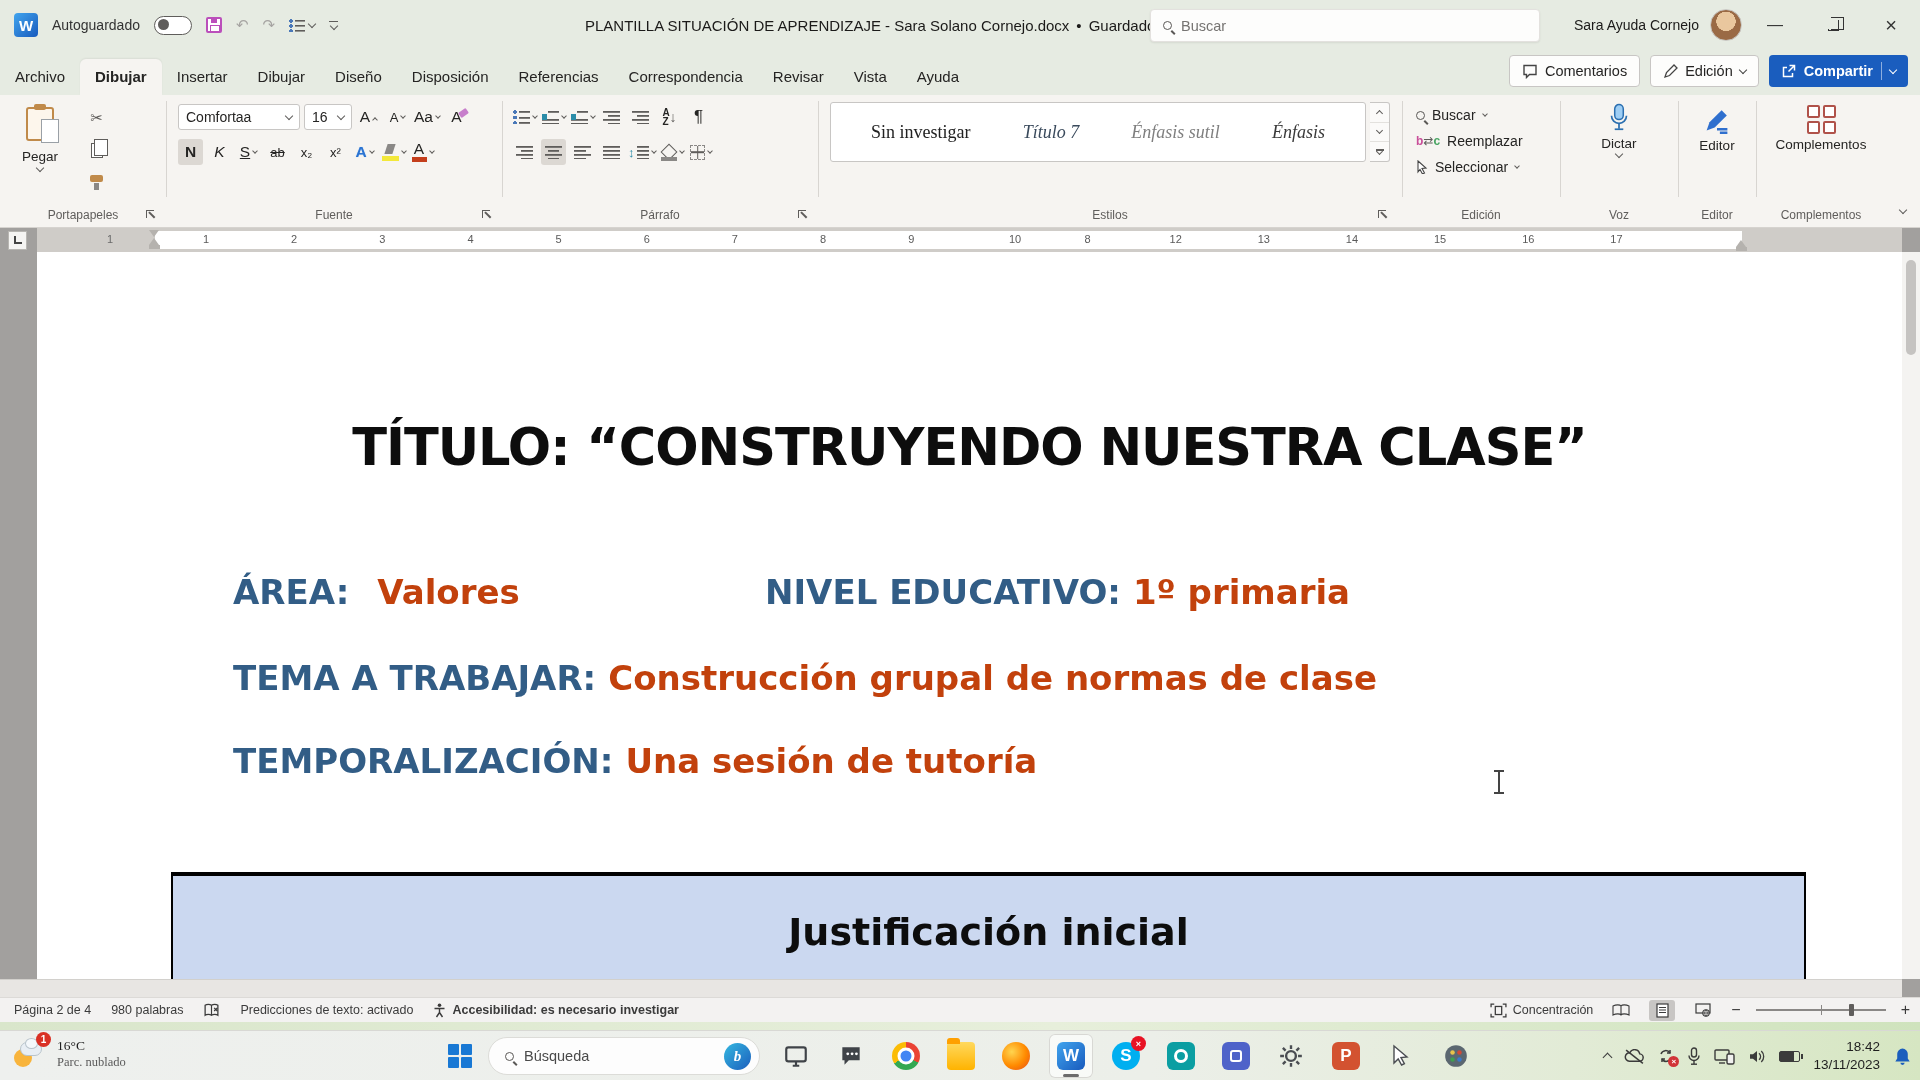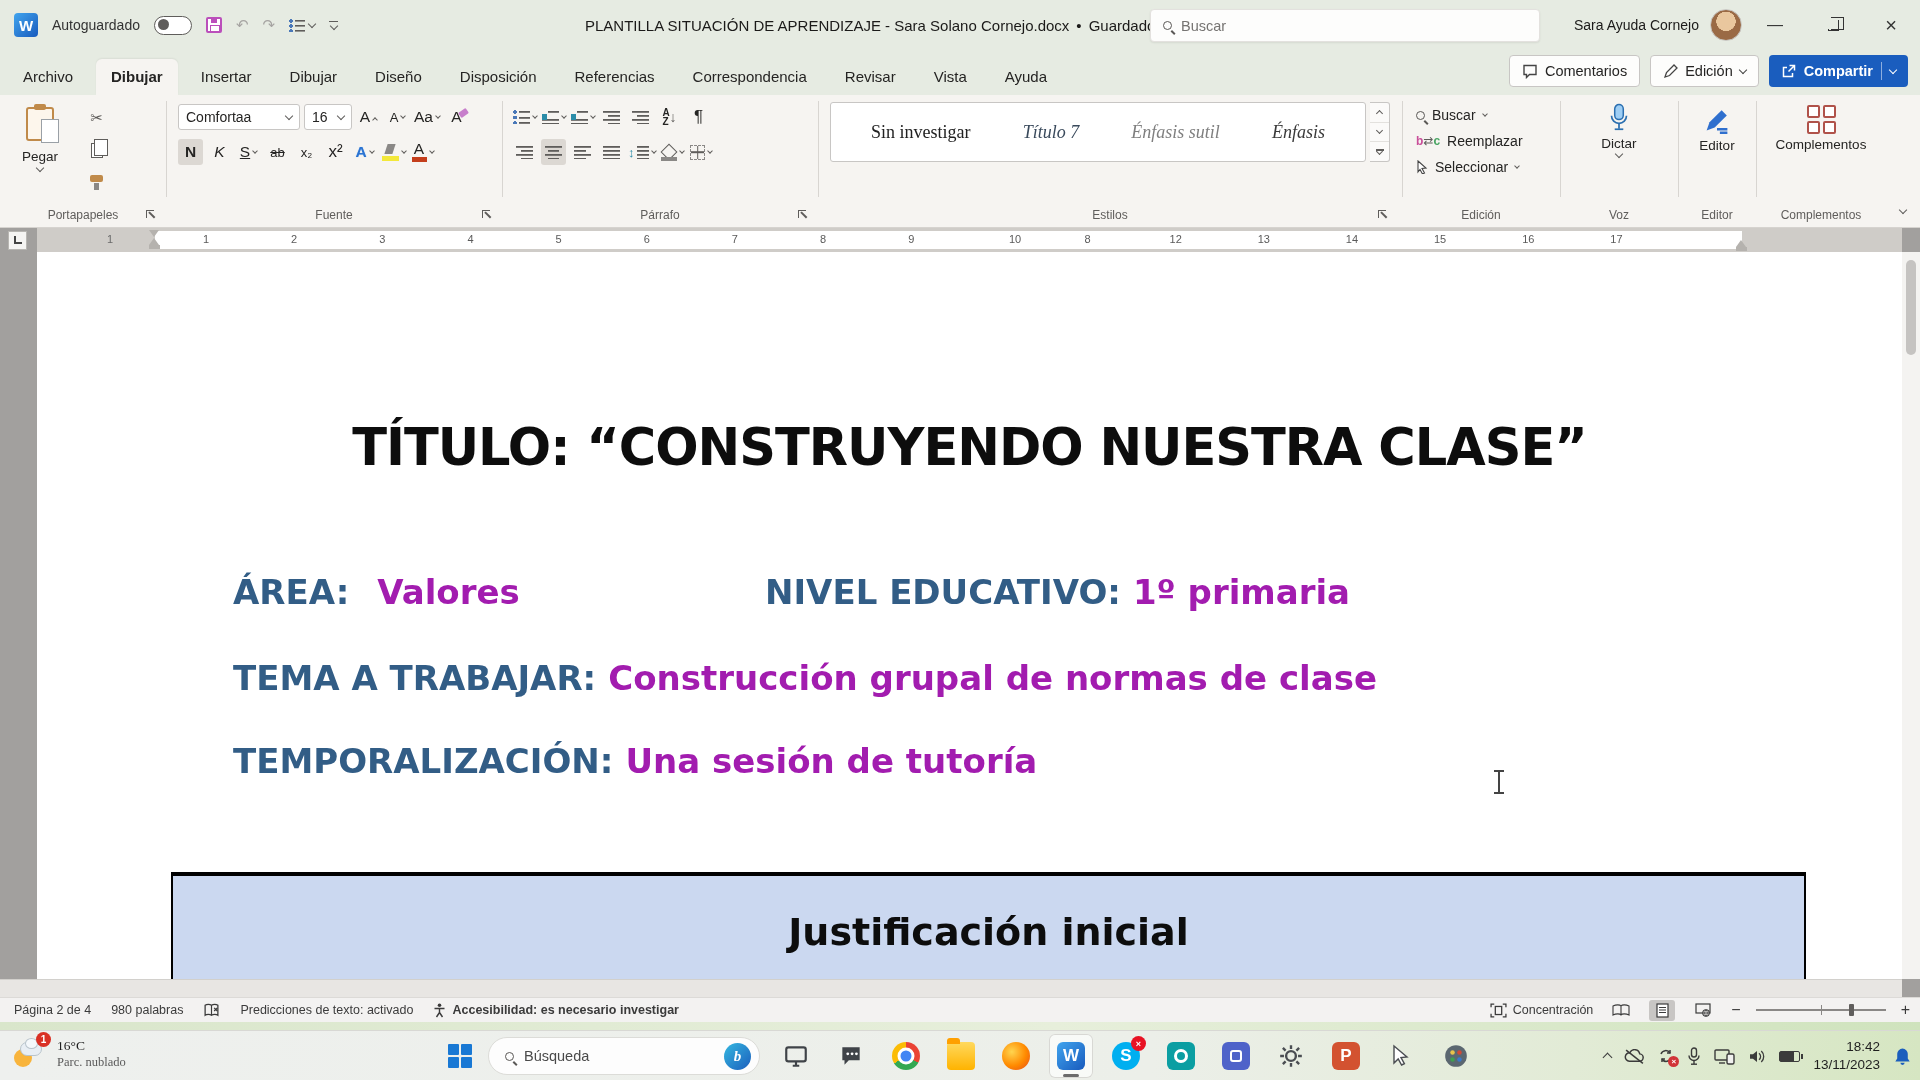--- a/index.html
+++ b/index.html
@@ -36,21 +36,21 @@
   .account { position:absolute; right:178px; top:0; height:50px; display:flex; align-items:center; gap:11px; font-size:14px; color:#1b1a19; }
   .avatar { width:32px; height:32px; border-radius:50%; background:radial-gradient(circle at 50% 38%,#e9c79e 0 40%,#9a6a45 41% 100%); border:1px solid #c9c7c3; }
   .wbtns { position:absolute; right:0; top:0; height:50px; display:flex; }
   .wbtn { width:58px; height:50px; display:flex; align-items:center; justify-content:center; font-size:16px; color:#333; }
   .restore { width:11px; height:11px; border:1.3px solid #333; position:relative; background:#e6ebe2; }
   .restore::before { content:''; position:absolute; top:-4px; left:2.5px; width:11px; height:11px; border:1.3px solid #333; }
   .restore::after { content:''; position:absolute; top:-2.5px; left:-1.3px; width:11px; height:11px; background:#e6ebe2; }
 
   
   #tabrow { position:absolute; top:50px; left:0; width:100%; height:45px; background:#e6ebe2; }
-  #tabs { position:absolute; left:8px; bottom:0; display:flex;gap:8px; }
+  #tabs { position:absolute; left:0; bottom:0; display:flex; }
   .tab { padding:9px 15px 10px; font-size:15px; color:#252423; cursor:default; }
   .tab.active { background:#f6f4f1; border-radius:6px 6px 0 0; font-weight:bold; box-shadow:0 -1px 2px rgba(0,0,0,.06); }
   .tabbtns { position:absolute; right:12px; top:5px; display:flex; gap:10px; align-items:center; }
   .pillbtn { height:32px; background:#fdfdfc; border:1px solid #c8c6c4; border-radius:4px; display:flex; align-items:center; gap:7px; padding:0 12px; font-size:14.5px; color:#252423; }
   .sharebtn { height:32px; background:#1a5dbe; border-radius:4px; display:flex; align-items:center; gap:8px; padding:0 12px; font-size:14.5px; color:#fff; font-weight:bold; }
   .sharebtn .chev { border-color:#fff; }
 
   
   #ribbon { position:absolute; top:95px; left:0; width:100%; height:133px; background:#f6f4f1; border-bottom:1px solid #d6d3cf; }
   .rgroup { position:absolute; top:0; height:100%; }
@@ -133,21 +133,21 @@
   .indsq { width:11px; height:4px; background:#b5b2ae; }
   .indr { position:absolute; left:1699px; top:10px; }
 
   
   #canvas { position:absolute; top:252px; left:0; width:100%; height:745px; background:#a2a09e; }
   #page { position:absolute; left:37px; right:18px; top:0; bottom:0; background:#fff; }
   .docfont { font-family:"DejaVu Sans",sans-serif; font-weight:bold; }
   #doctitle { position:absolute; left:0; right:0; top:166px; text-align:center; font-size:51px; letter-spacing:-1px; color:#0d0d0d; }
   .fieldline { position:absolute; font-size:34px; white-space:nowrap; }
   .flabel { color:#325d86; }
-  .fval { color:#a21caf; }
+  .fval { color:#c2410c; }
   #justbox { position:absolute; left:134px; width:1635px; top:620px; height:130px; background:#cbd8f0; border:2px solid #000; border-top-width:4px; overflow:hidden; }
   #justbox .bhead { margin-top:34px; text-align:center; font-size:38px; color:#0d0d0d; }
   #ibeam { position:absolute; left:1455px; top:515px; width:14px; height:30px; }
   #ibeam::before { content:''; position:absolute; left:6px; top:3px; bottom:3px; width:1.6px; background:#444; }
   #ibeam::after { content:''; position:absolute; left:2px; top:3px; width:10px; height:1.6px; background:#444; box-shadow:0 22px 0 #444; }
   #vscroll { position:absolute; right:0; top:0; width:18px; bottom:18px; background:#f4f3f1; }
   #vscroll .thumb { position:absolute; left:4px; top:8px; width:10px; height:95px; background:#c5c3c1; border-radius:5px; }
   #hband { position:absolute; left:0; right:18px; bottom:0; height:18px; background:#e8e6e3; border-top:1px solid #d2d0cc; }
 
   
@@ -346,21 +346,21 @@
           <span class="fmt underl">S</span>
           <span class="chev" style="color:#5f5d5b;width:4px;height:4px"></span>
         </div>
       <div class="rbtn">
           <span class="fmt strik" style="font-size:13px">ab</span>
         </div>
       <div class="rbtn">
           <span class="fmt" style="font-size:13px">x₂</span>
         </div>
       <div class="rbtn">
-          <span class="fmt" style="font-size:17px">x²</span>
+          <span class="fmt" style="font-size:13px">x²</span>
         </div>
       <div class="rbtn">
           <span class="fmt effA">A</span>
           <span class="chev" style="color:#5f5d5b;width:4px;height:4px"></span>
         </div>
       <div class="rbtn">
           <span class="hlic"></span>
           <span class="chev" style="color:#5f5d5b;width:4px;height:4px"></span>
         </div>
       <div class="rbtn">

